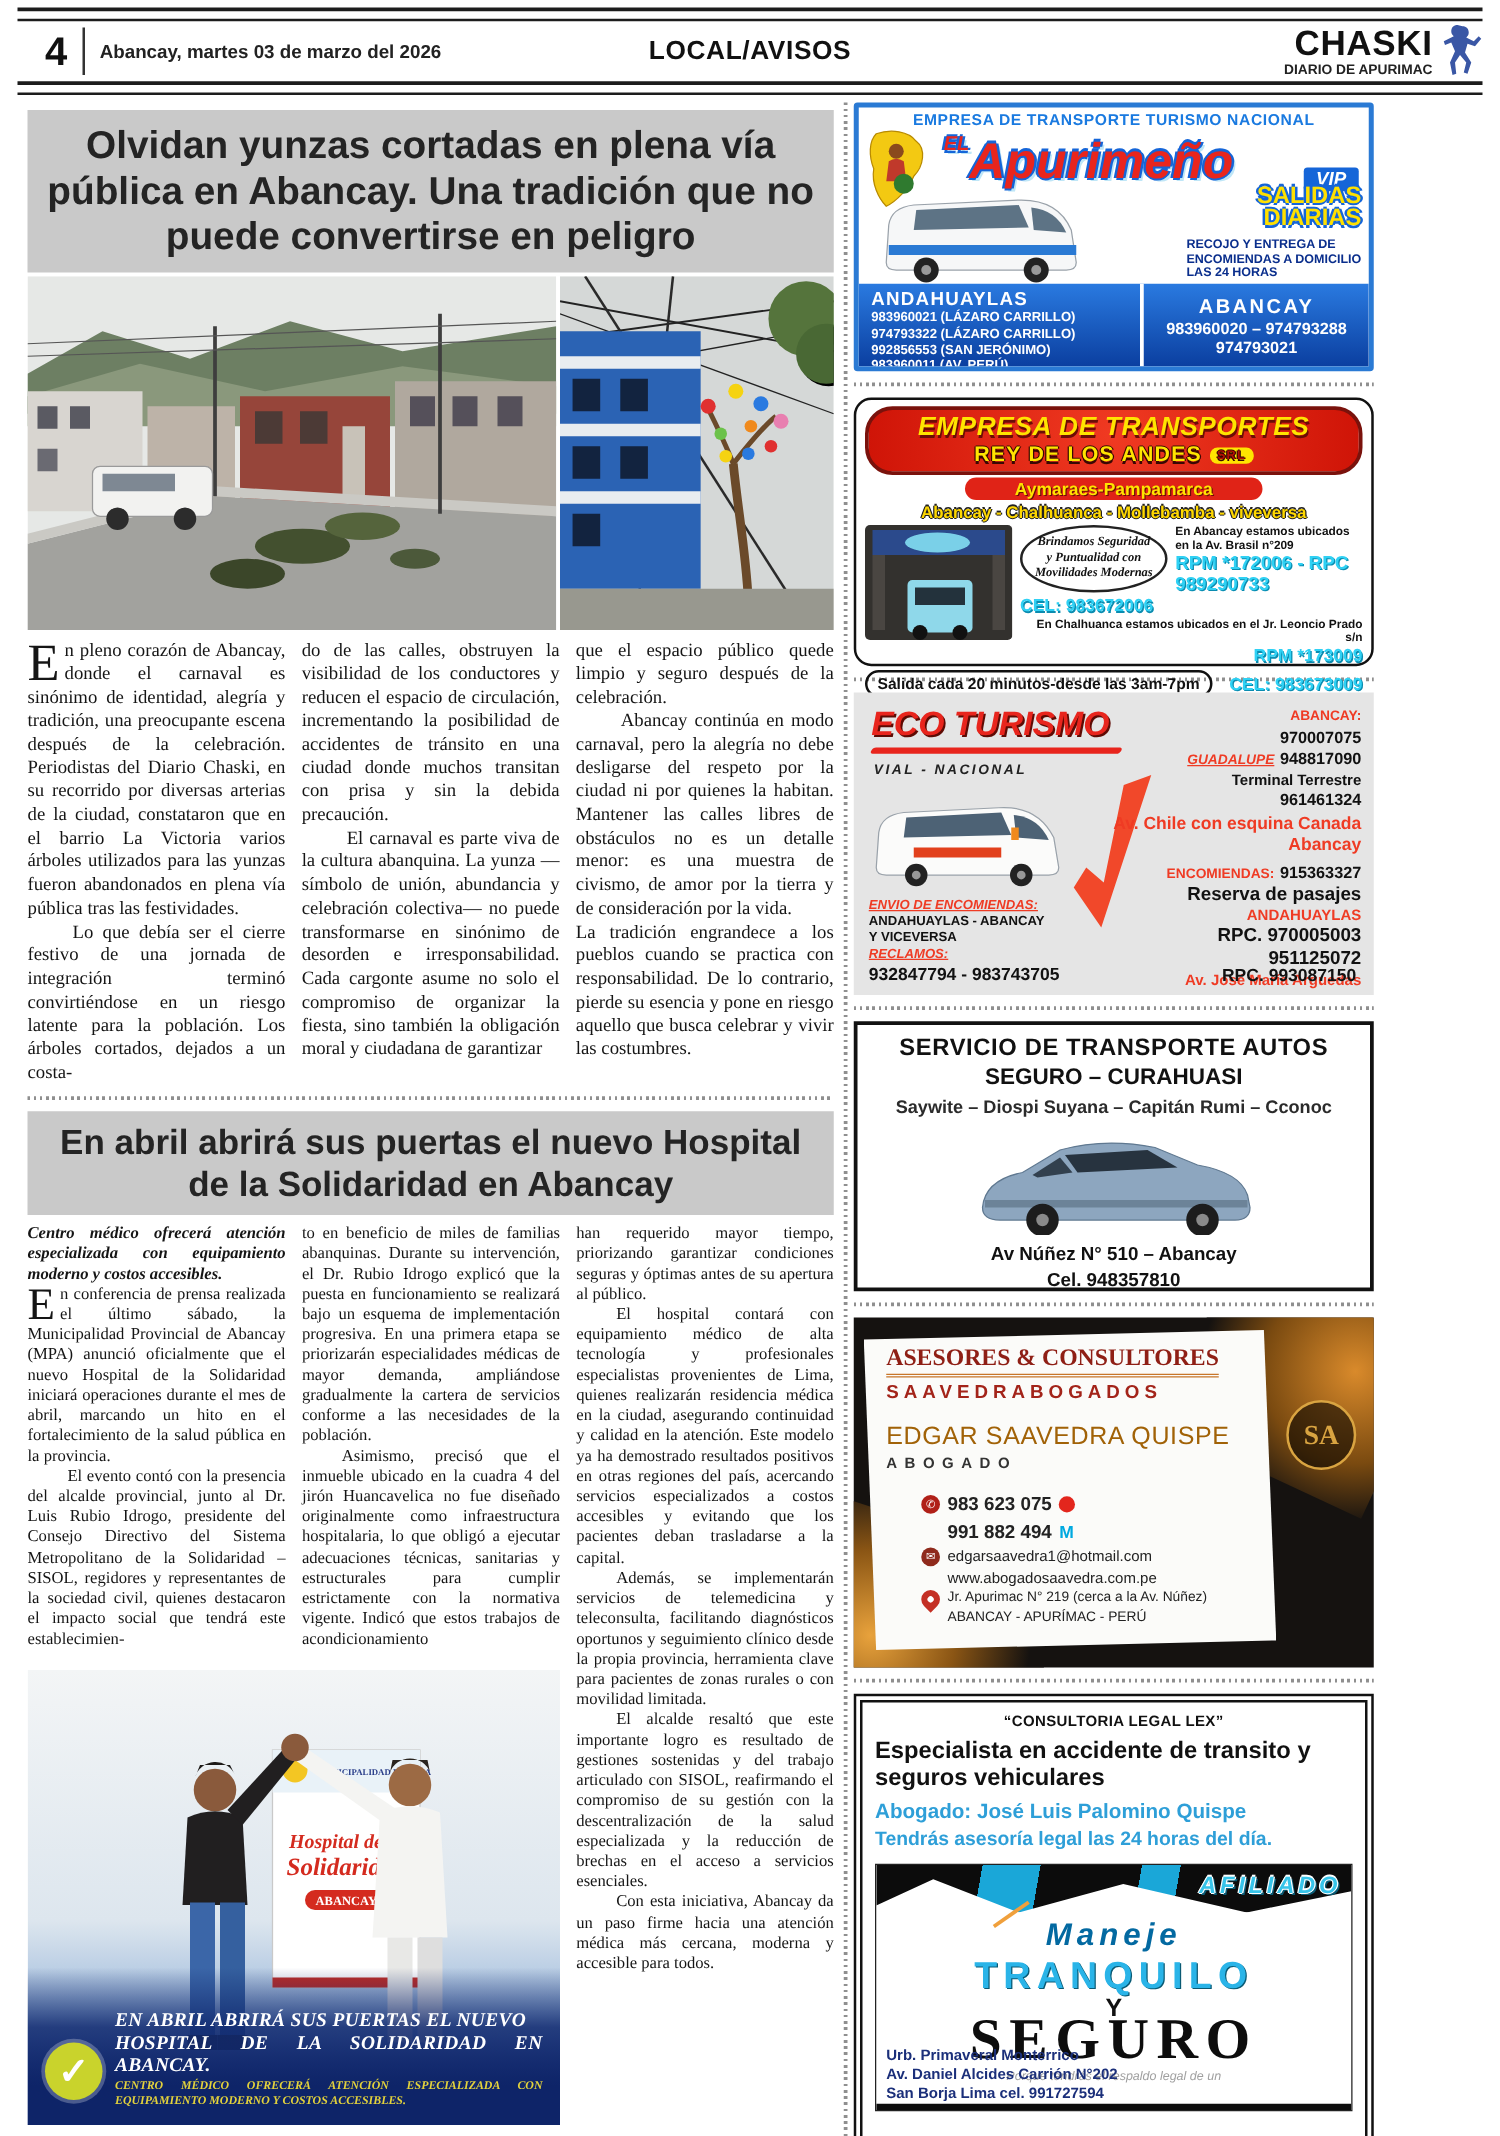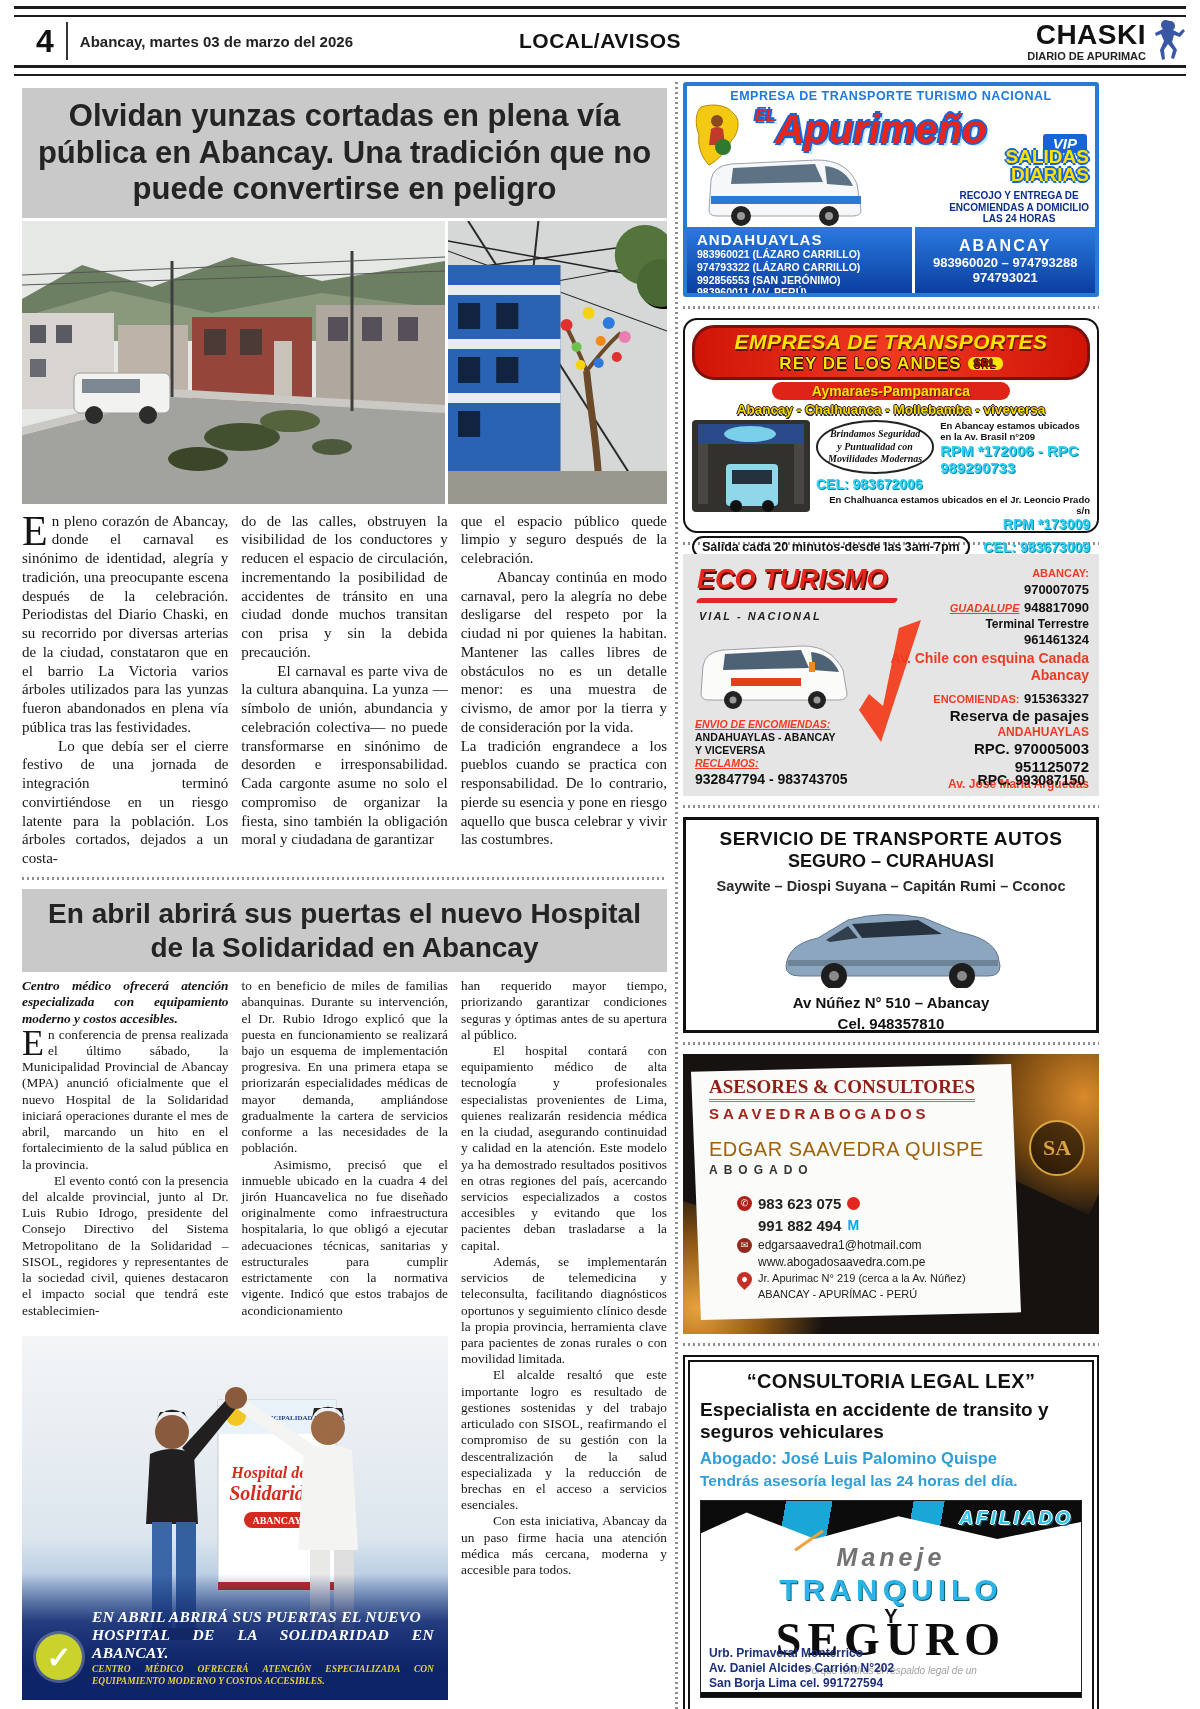--- a/index.html
+++ b/index.html
@@ -67,21 +67,21 @@
   .apu-top{font-size:12.5px;font-weight:900;color:#1a7ae0;text-align:center;letter-spacing:.5px;margin-top:3px;}
   .apu-brand-row{position:relative;height:86px;}
   .apu-emblem{position:absolute;left:6px;top:0;}
   .apu-name{position:absolute;left:68px;top:4px;font-size:40px;font-weight:900;font-style:italic;color:#e8251d;
      text-shadow:-2px 0 #1565d8,2px 0 #1565d8,0 -2px #1565d8,0 2px #1565d8,3px 3px 0 #bfe6f7;}
   .apu-el{font-size:16px;vertical-align:top;}
   .apu-vip{position:absolute;right:8px;top:31px;background:#1565d8;color:#fff;font-weight:900;font-style:italic;
      font-size:15px;padding:1px 10px;border-radius:3px;}
   .apu-salidas{position:absolute;right:6px;top:62px;text-align:right;font-weight:900;font-size:19px;line-height:.95;
      color:#ffe000;text-shadow:-2px 0 #1565d8,2px 0 #1565d8,0 -2px #1565d8,0 2px #1565d8;}
-  .apu-recojo{position:absolute;right:6px;top:104px;text-align:center;font-size:10px;font-weight:900;color:#0a2e8c;line-height:1.15;}
+  .apu-recojo{position:absolute;right:6px;top:104px;text-align:left;font-size:10px;font-weight:900;color:#0a2e8c;line-height:1.15;}
   .apu-van{position:absolute;left:10px;top:64px;}
   .apu-band{position:absolute;left:0;right:0;bottom:0;height:66px;display:flex;
      background:linear-gradient(180deg,#2a7ae0,#0b3fa0);color:#fff;}
   .apu-band-left{flex:1.2;padding:4px 0 0 10px;border-right:3px solid #fff;transform:skew(0);}
   .apu-city{font-size:15px;font-weight:900;letter-spacing:1px;}
   .apu-ph{font-size:10.5px;font-weight:800;line-height:1.22;}
   .apu-band-right{flex:1;text-align:center;padding-top:10px;}
   .apu-city2{font-size:16px;font-weight:900;letter-spacing:2px;}
   .apu-ph2{font-size:13px;font-weight:900;}
   
@@ -153,32 +153,32 @@
   .ic-pin::after{content:"";width:5px;height:5px;background:#fff;border-radius:50%;}
   .saa-ph{font-size:15px;font-weight:900;}
   .claro-dot{width:13px;height:13px;border-radius:50%;background:#e3261d;display:inline-block;}
   .movi-m{color:#00a9e0;font-weight:900;font-size:14px;}
   .saa-mono{position:absolute;right:14px;top:66px;width:52px;height:52px;border-radius:50%;
      border:2px solid #d9a441;color:#d9a441;display:flex;align-items:center;justify-content:center;
      font-family:"Liberation Serif",serif;font-size:22px;font-weight:700;background:rgba(0,0,0,.55);}
   
   .ad-lex{height:392px;border:2px solid #111;background:#fff;padding:3px;}
   .lex-inner{border:2px solid #111;height:100%;box-sizing:border-box;padding:8px 10px 0 10px;position:relative;}
-  .lex-title{text-align:center;font-size:20px;font-weight:900;letter-spacing:.3px;}
+  .lex-title{text-align:center;font-size:12px;font-weight:900;letter-spacing:.3px;}
   .lex-l1{font-size:19px;font-weight:900;text-align:justify;margin-top:6px;}
   .lex-l2{font-size:19px;font-weight:900;}
   .lex-law{color:#2e9fd8;font-size:16.5px;font-weight:900;margin-top:6px;}
   .lex-promise{color:#2e9fd8;font-size:15.5px;font-weight:900;margin-top:4px;}
   .lex-graphic{position:relative;margin-top:10px;height:196px;background:#fff;border:1px solid #222;overflow:hidden;}
   .lex-band{position:absolute;left:0;top:0;right:0;height:38px;
      background:linear-gradient(100deg,#0c0c0c 0 22%,#1aa7d8 22% 34%,#0c0c0c 34% 55%,#1aa7d8 55% 63%,#0c0c0c 63% 100%);
      clip-path:polygon(0 0,100% 0,100% 55%,78% 100%,52% 40%,30% 100%,12% 30%,0 85%);}
   .lex-afiliado{position:absolute;right:8px;top:6px;color:#37c4ea;font-weight:900;font-style:italic;font-size:19px;
      letter-spacing:3px;text-shadow:-1px 0 #fff,1px 0 #fff,0 -1px #fff,0 1px #fff,2px 2px 0 #0a5a74;}
-  .lex-maneje{position:absolute;left:0;right:0;top:42px;text-align:center;color:#737373;font-weight:900;
+  .lex-maneje{position:absolute;left:0;right:0;top:42px;text-align:center;color:#0369a1;font-weight:900;
      font-style:italic;font-size:25px;letter-spacing:4px;border-bottom:0;}
   .lex-maneje::before{content:"";position:absolute;left:24%;top:-4px;width:34px;height:3px;background:#f0a03c;transform:rotate(-35deg);}
   .lex-tranq{position:absolute;left:0;right:0;top:72px;text-align:center;color:#2ab4e8;font-weight:900;
      font-size:30px;letter-spacing:5px;text-shadow:1px 1px 0 #0a5a74;}
   .lex-y{position:absolute;left:0;right:0;top:104px;text-align:center;color:#111;font-weight:900;font-size:20px;}
   .lex-seg{position:absolute;left:0;right:0;top:112px;text-align:center;color:#0d0d0d;font-weight:900;
      font-family:"Liberation Serif",serif;font-size:46px;letter-spacing:6px;}
   .lex-fine{position:absolute;left:0;right:0;top:164px;text-align:center;color:#777;font-size:10px;font-style:italic;opacity:.7;}
   .lex-addr{position:absolute;left:8px;bottom:6px;color:#1b2f7a;font-weight:800;font-size:12px;line-height:1.25;}
   .lex-footbar{position:absolute;left:0;right:0;bottom:0;height:5px;background:#0d0d0d;}

